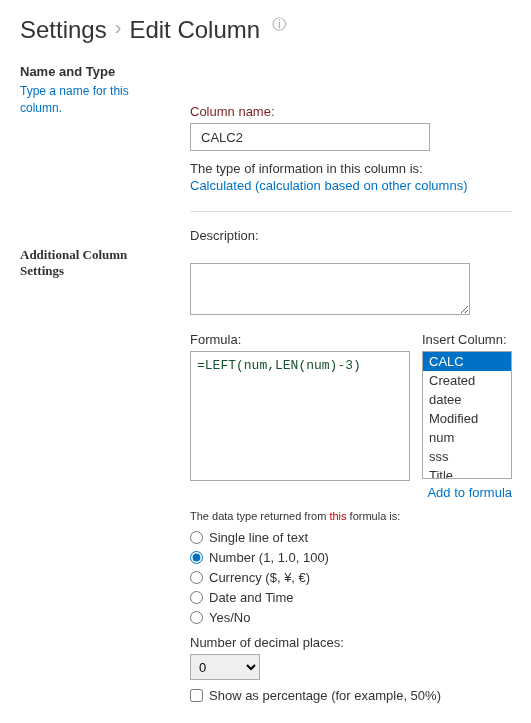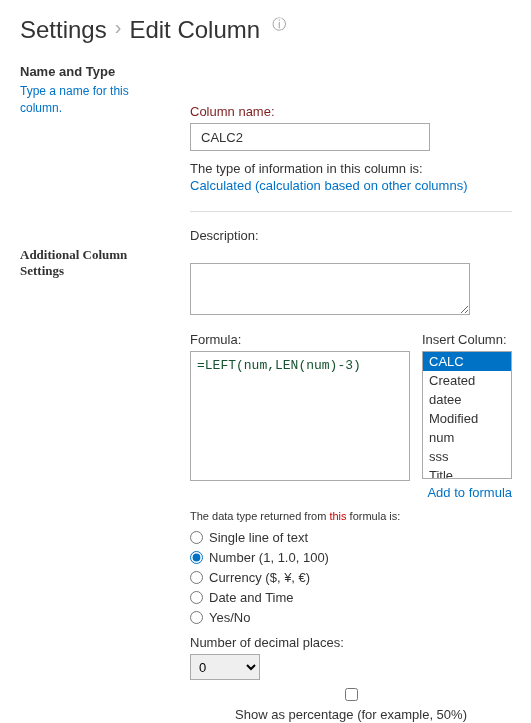--- a/index.html
+++ b/index.html
@@ -197,21 +197,20 @@
       border: 1px solid #aaa;
       font-size: 13px;
       padding: 2px 4px;
     }
     .percentage-row {
       display: flex;
       align-items: center;
       gap: 6px;
       margin-top: 8px;
       font-size: 13px;
-      flex-direction: column;
     }
     .percentage-row input[type="checkbox"] {
       margin: 0;
     }
   </style>
 </head>
 <body>
 
 <div class="page-title">
   <span>Settings</span>

